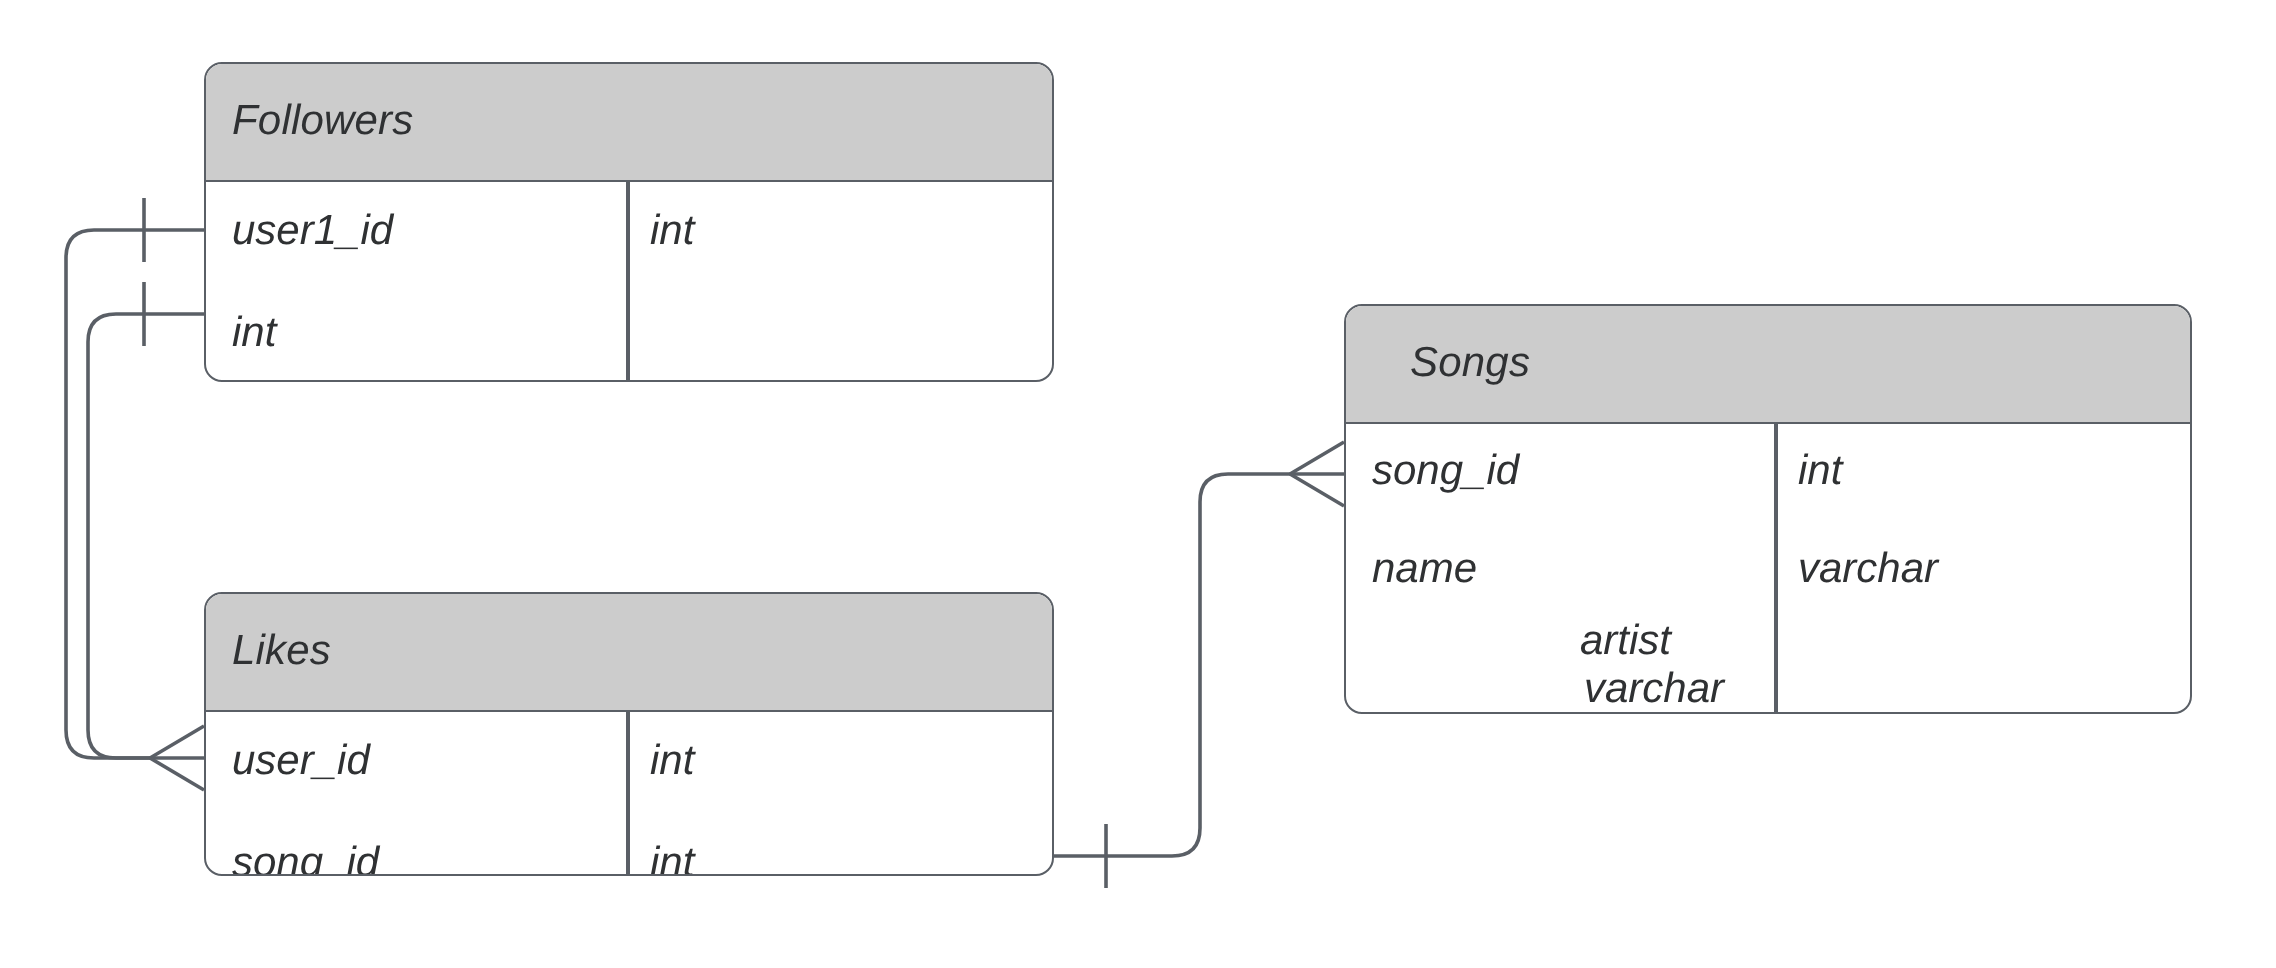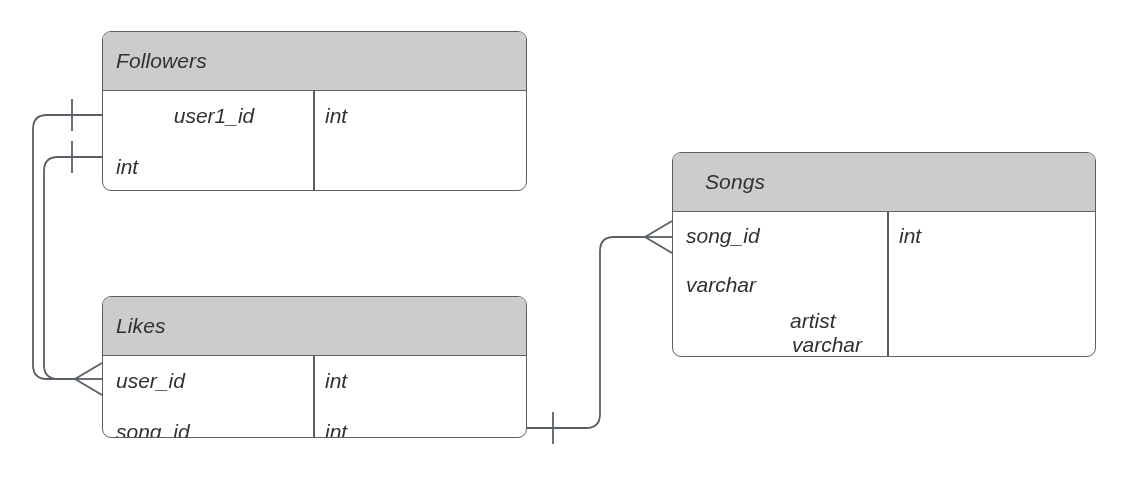--- a/index.html
+++ b/index.html
@@ -93,21 +93,21 @@
       </g>
     </svg>
 
   <div class="entity" style="left: 102px; top: 31px; width: 425px; height: 160px;">
     <div class="entity-header" style="height: 59px;">
       <span class="entity-title">Followers</span>
     </div>
     <div class="entity-body" style="height: 101px;">
       <div class="col-divider" style="left: 210px;"></div>
       <div class="attr-row" style="height: 50.5px;">
-        <span class="attr-name" style="width: 210px; text-align: center;">user1_id</span>
+        <span class="attr-name" style="width: 210px;">user1_id</span>
         <span class="attr-type" style="width: 215px;">int</span>
       </div>
       <div class="attr-row" style="height: 50.5px;">
         <span class="attr-type" style="width: 215px;">int</span>
       </div>
     </div>
   </div>
 
   <div class="entity" style="left: 102px; top: 296px; width: 425px; height: 142px;">
     <div class="entity-header" style="height: 59px;">
@@ -130,20 +130,21 @@
     <div class="entity-header" style="height: 59px; padding-left: 32px;">
       <span class="entity-title">Songs</span>
     </div>
     <div class="entity-body" style="height: 146px;">
       <div class="col-divider" style="left: 214px;"></div>
       <div class="attr-row" style="height: 48.6667px;">
         <span class="attr-name" style="width: 214px;">song_id</span>
         <span class="attr-type" style="width: 210px;">int</span>
       </div>
       <div class="attr-row" style="height: 48.6667px;">
+        <span class="attr-name" style="width: 214px;">name</span>
         <span class="attr-type" style="width: 210px;">varchar</span>
       </div>
       <div class="attr-row" style="height: 48.6667px; flex-direction: column;">
         <span class="attr-name" style="width: 214px;">artist</span>
         <span class="attr-type" style="width: 210px;">varchar</span>
       </div>
     </div>
   </div>
 
 </div>

